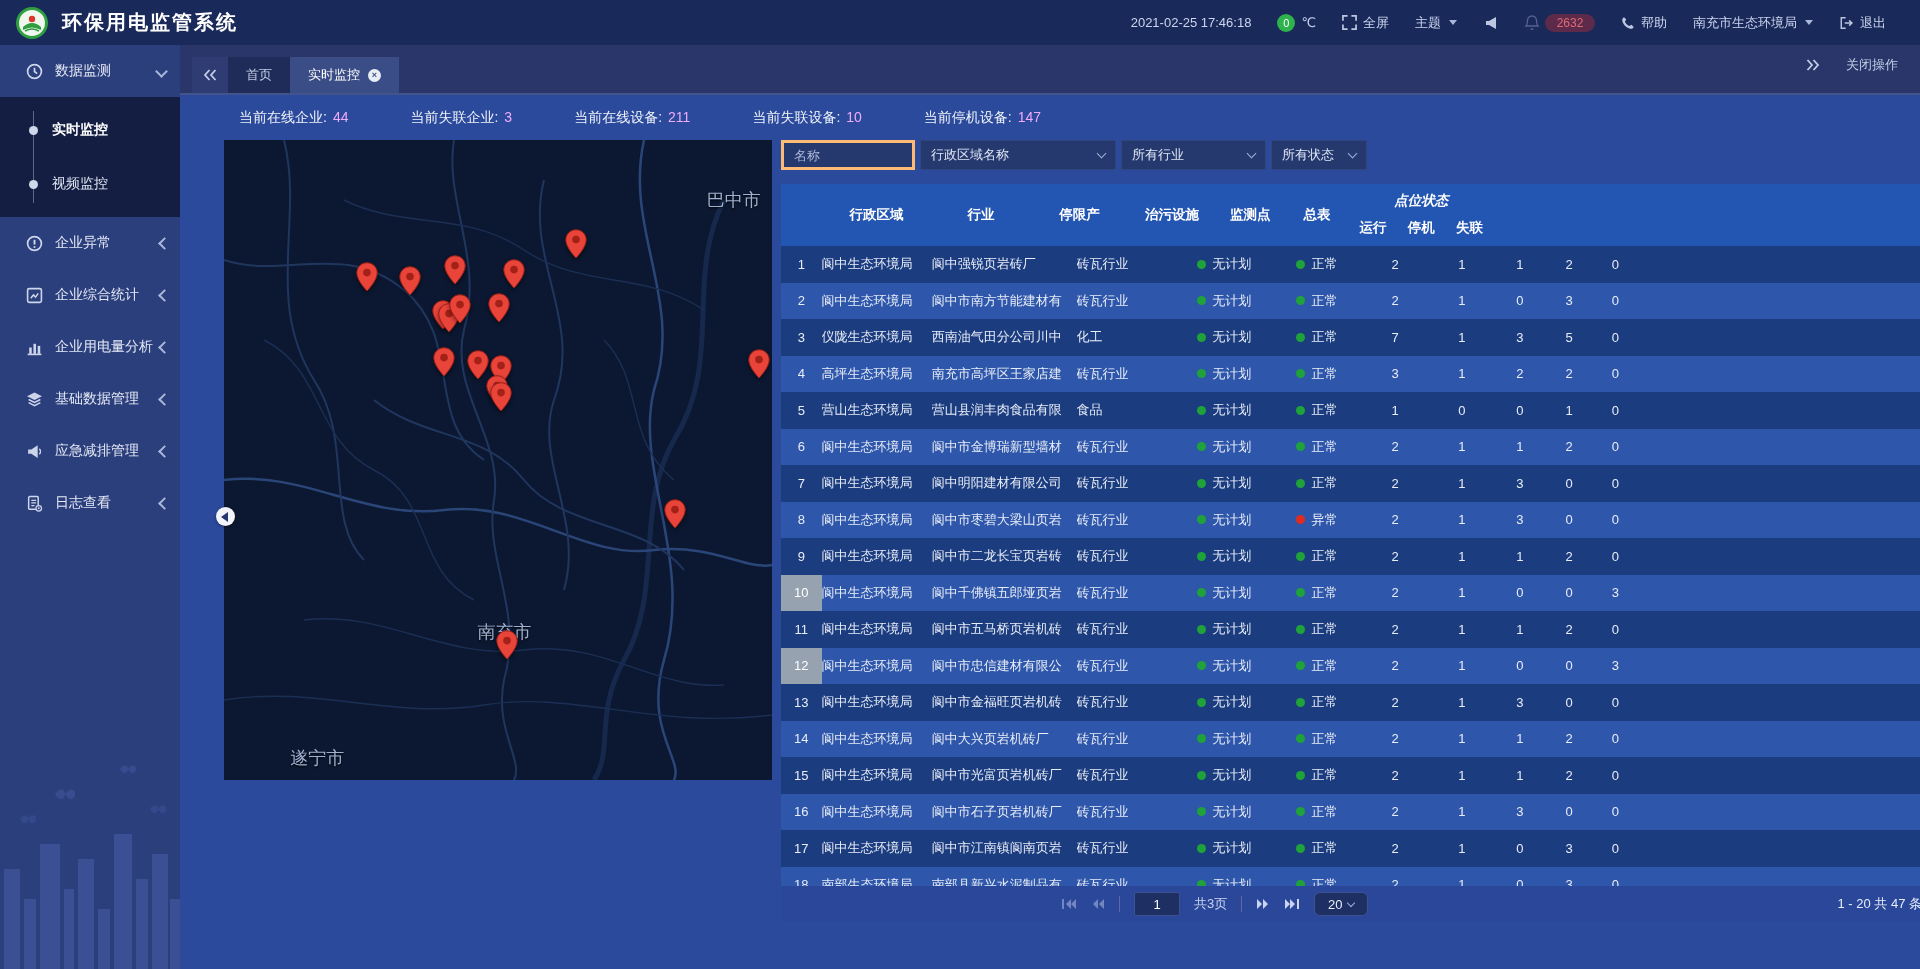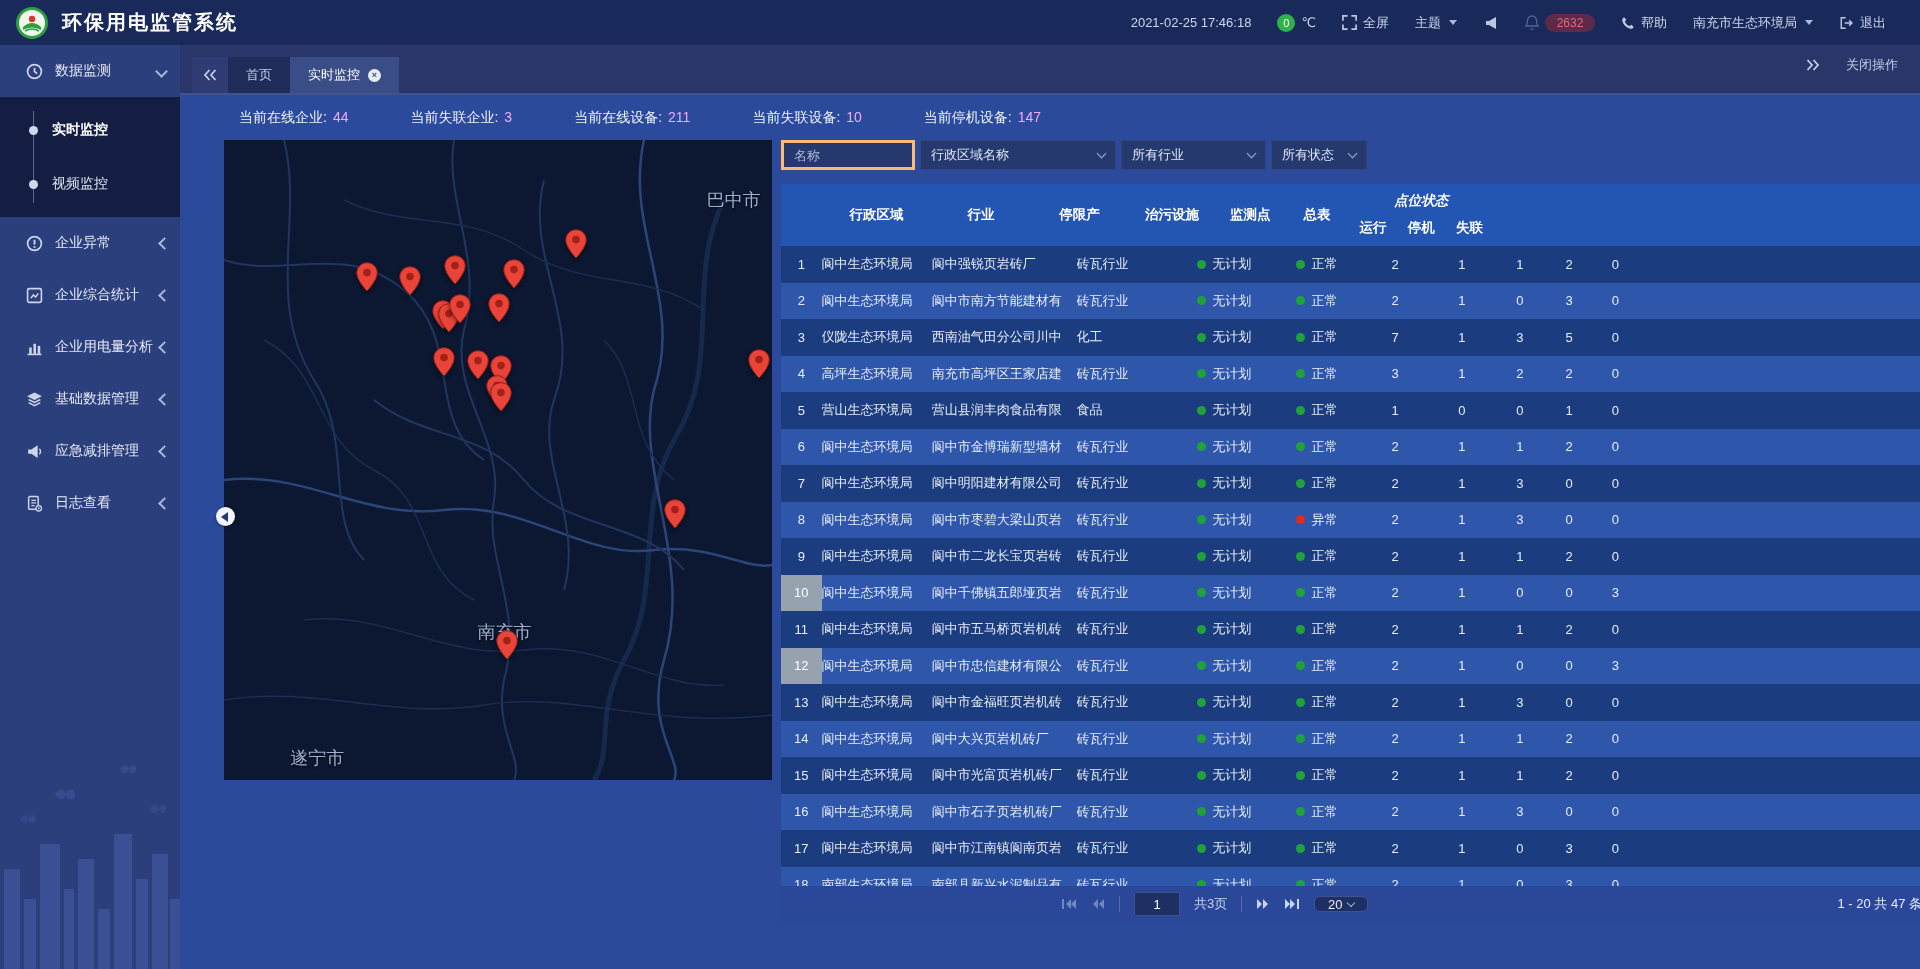--- a/index.html
+++ b/index.html
@@ -95,21 +95,21 @@
   .dot.bad { background:#e12a20; }
   .v-scroll { position:absolute; right:0; top:62px; width:7px; height:640px; background:rgba(10,22,48,.28); }
   .v-scroll .thumb { position:absolute; top:2px; left:1px; width:5px; height:150px; border-radius:3px; background:#51669f; }
 
   
   .pager { position:relative; height:36px; background:#2a479a; display:flex; align-items:center; font-size:13px; color:#c9d4f0; }
   .pager-center { display:flex; align-items:center; gap:14px; margin-left:280px; }
   .pg-btn { display:flex; align-items:center; cursor:pointer; }
   .pg-divider { width:1px; height:16px; background:#5a6ca3; }
   .pg-input { width:46px; height:24px; background:#1e2f63; border:1px solid #3d5291; color:#fff; text-align:center; font-size:13px; border-radius:2px; }
-  .pg-select { width:54px; height:16px; background:#1e2f63; border:1px solid #3d5291; border-radius:6px; display:flex; align-items:center; justify-content:center; gap:6px; color:#e6ecfa; cursor:pointer; }
+  .pg-select { width:54px; height:24px; background:#1e2f63; border:1px solid #3d5291; border-radius:6px; display:flex; align-items:center; justify-content:center; gap:6px; color:#e6ecfa; cursor:pointer; }
   .pg-select .v-chev { width:6px; height:6px; border-right:1.5px solid #9db0d8; border-bottom:1.5px solid #9db0d8; transform:rotate(45deg); margin-top:-3px; }
   .pager-right { position:absolute; right:18px; color:#e6ecfa; }
   .dim { opacity:.45; }
 </style>
 </head>
 <body>
 
 <div class="app">
 
   <div class="top-header">

